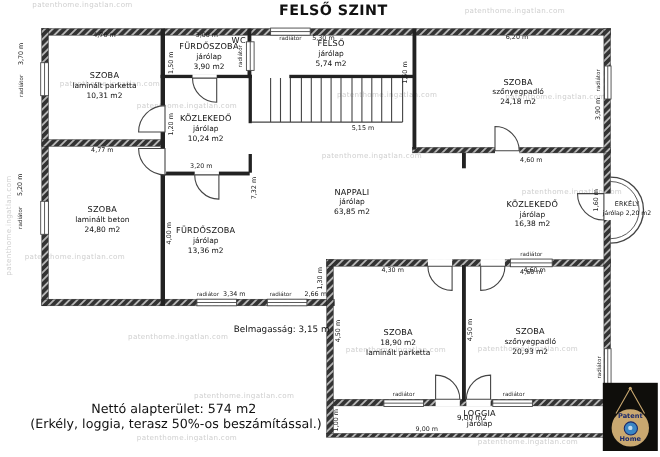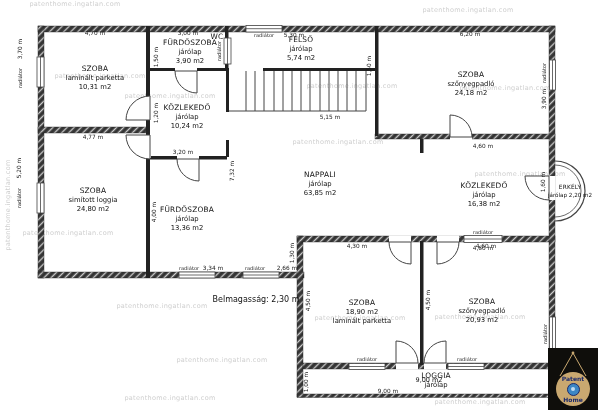--- a/index.html
+++ b/index.html
@@ -140,20 +140,21 @@
         <line x1="243" y1="275" x2="279" y2="275"></line>
       <rect x="349" y="363.5" width="36" height="6"></rect>
         <line x1="349" y1="366.5" x2="385" y2="366.5"></line>
       <rect x="448" y="363.5" width="36" height="6"></rect>
         <line x1="448" y1="366.5" x2="484" y2="366.5"></line>
       <rect x="549.5" y="317" width="6" height="34"></rect>
         <line x1="552.5" y1="317" x2="552.5" y2="351"></line>
     </g>
   </svg>
 
+  <span class="lb title" style="left:303px;top:10px">FELSŐ SZINT</span>
 
   <div class="room" style="left:95px;top:78px">
     <div class="nm">SZOBA</div>
     <div>laminált parketta</div>
     <div>10,31 m2</div>
   </div>
   <div class="room" style="left:190px;top:52px">
     <div class="nm">FÜRDŐSZOBA</div>
     <div>járólap</div>
     <div>3,90 m2</div>
@@ -171,21 +172,21 @@
     <div>szőnyegpadló</div>
     <div>24,18 m2</div>
   </div>
   <div class="room" style="left:187px;top:117px">
     <div class="nm">KÖZLEKEDŐ</div>
     <div>járólap</div>
     <div>10,24 m2</div>
   </div>
   <div class="room" style="left:93px;top:200px">
     <div class="nm">SZOBA</div>
-    <div>simított loggia</div>
+    <div>laminált beton</div>
     <div>24,80 m2</div>
   </div>
   <div class="room" style="left:187px;top:219px">
     <div class="nm">FÜRDŐSZOBA</div>
     <div>járólap</div>
     <div>13,36 m2</div>
   </div>
   <div class="room" style="left:320px;top:184px">
     <div class="nm">NAPPALI</div>
     <div>járólap</div>
@@ -248,21 +249,23 @@
   <span class="lb d" style="left:357px;top:246px">4,30 m</span>
   <span class="lb d" style="left:486px;top:246px">4,60 m</span>
   <span class="lb d rot" style="left:308px;top:301px">4,50 m</span>
   <span class="lb d rot" style="left:428px;top:300px">4,50 m</span>
   <span class="lb r" style="left:367px;top:359px">radiátor</span>
   <span class="lb r" style="left:467px;top:359px">radiátor</span>
   <span class="lb r rot" style="left:545px;top:334px">radiátor</span>
   <span class="lb d rot" style="left:306px;top:382px">1,00 m</span>
   <span class="lb d" style="left:388px;top:391px">9,00 m</span>
 
-  <span class="lb note-h" style="left:256px;top:299px">Belmagasság: 2,30 m</span>
+  <span class="lb note-h" style="left:256px;top:299px">Belmagasság: 3,15 m</span>
+  <span class="lb note-big" style="left:158px;top:371px">Nettó alapterület: 574 m2</span>
+  <span class="lb note-big" style="left:160px;top:385px">(Erkély, loggia, terasz 50%-os beszámítással.)</span>
 
   <div class="logo">
     <svg width="50" height="62" viewBox="0 0 50 62">
       <circle cx="25" cy="5" r="1.4" fill="#c9a870"></circle>
       <path d="M25,5 L12,28 M25,5 L38,28" stroke="#c9a870" stroke-width="1"></path>
     </svg>
     <div class="logo-disc">
       <span class="logo-patent">Patent</span>
       <span class="logo-badge">
           <span class="badge-dot"></span>

